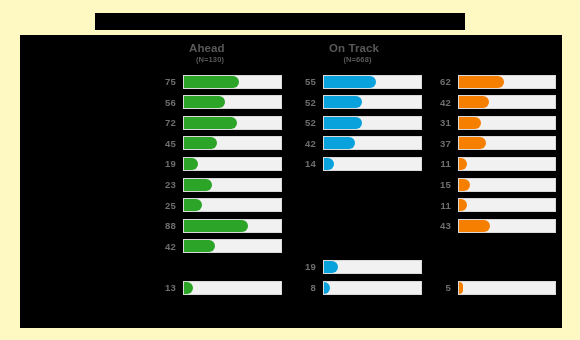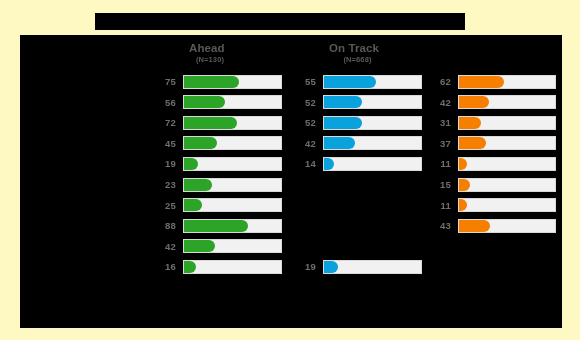--- a/index.html
+++ b/index.html
@@ -315,28 +315,42 @@
         </div>
         <div class="row">
           <div class="cell g0">
             <span class="val">42</span>
             <div class="track">
               <div class="bar ahead" style="width: 31.5789%;"></div>
             </div>
           </div>
         </div>
         <div class="row">
-          <div class="cell g0">
-            <span class="val">16</span>
-            <div class="track">
-              <div class="bar ahead" style="width: 12.0301%;"></div>
-            </div>
-          </div>
           <div class="cell g1">
             <span class="val">19</span>
             <div class="track">
               <div class="bar ontrack" style="width: 14.2857%;"></div>
+            </div>
+          </div>
+        </div>
+        <div class="row">
+          <div class="cell g0">
+            <span class="val">13</span>
+            <div class="track">
+              <div class="bar ahead" style="width: 9.77444%;"></div>
+            </div>
+          </div>
+          <div class="cell g1">
+            <span class="val">8</span>
+            <div class="track">
+              <div class="bar ontrack" style="width: 6.01504%;"></div>
+            </div>
+          </div>
+          <div class="cell g2">
+            <span class="val">5</span>
+            <div class="track">
+              <div class="bar behind" style="width: 3.7594%;"></div>
             </div>
           </div>
         </div>
       </div>
   </div>
 </div>
 
 </body></html>

